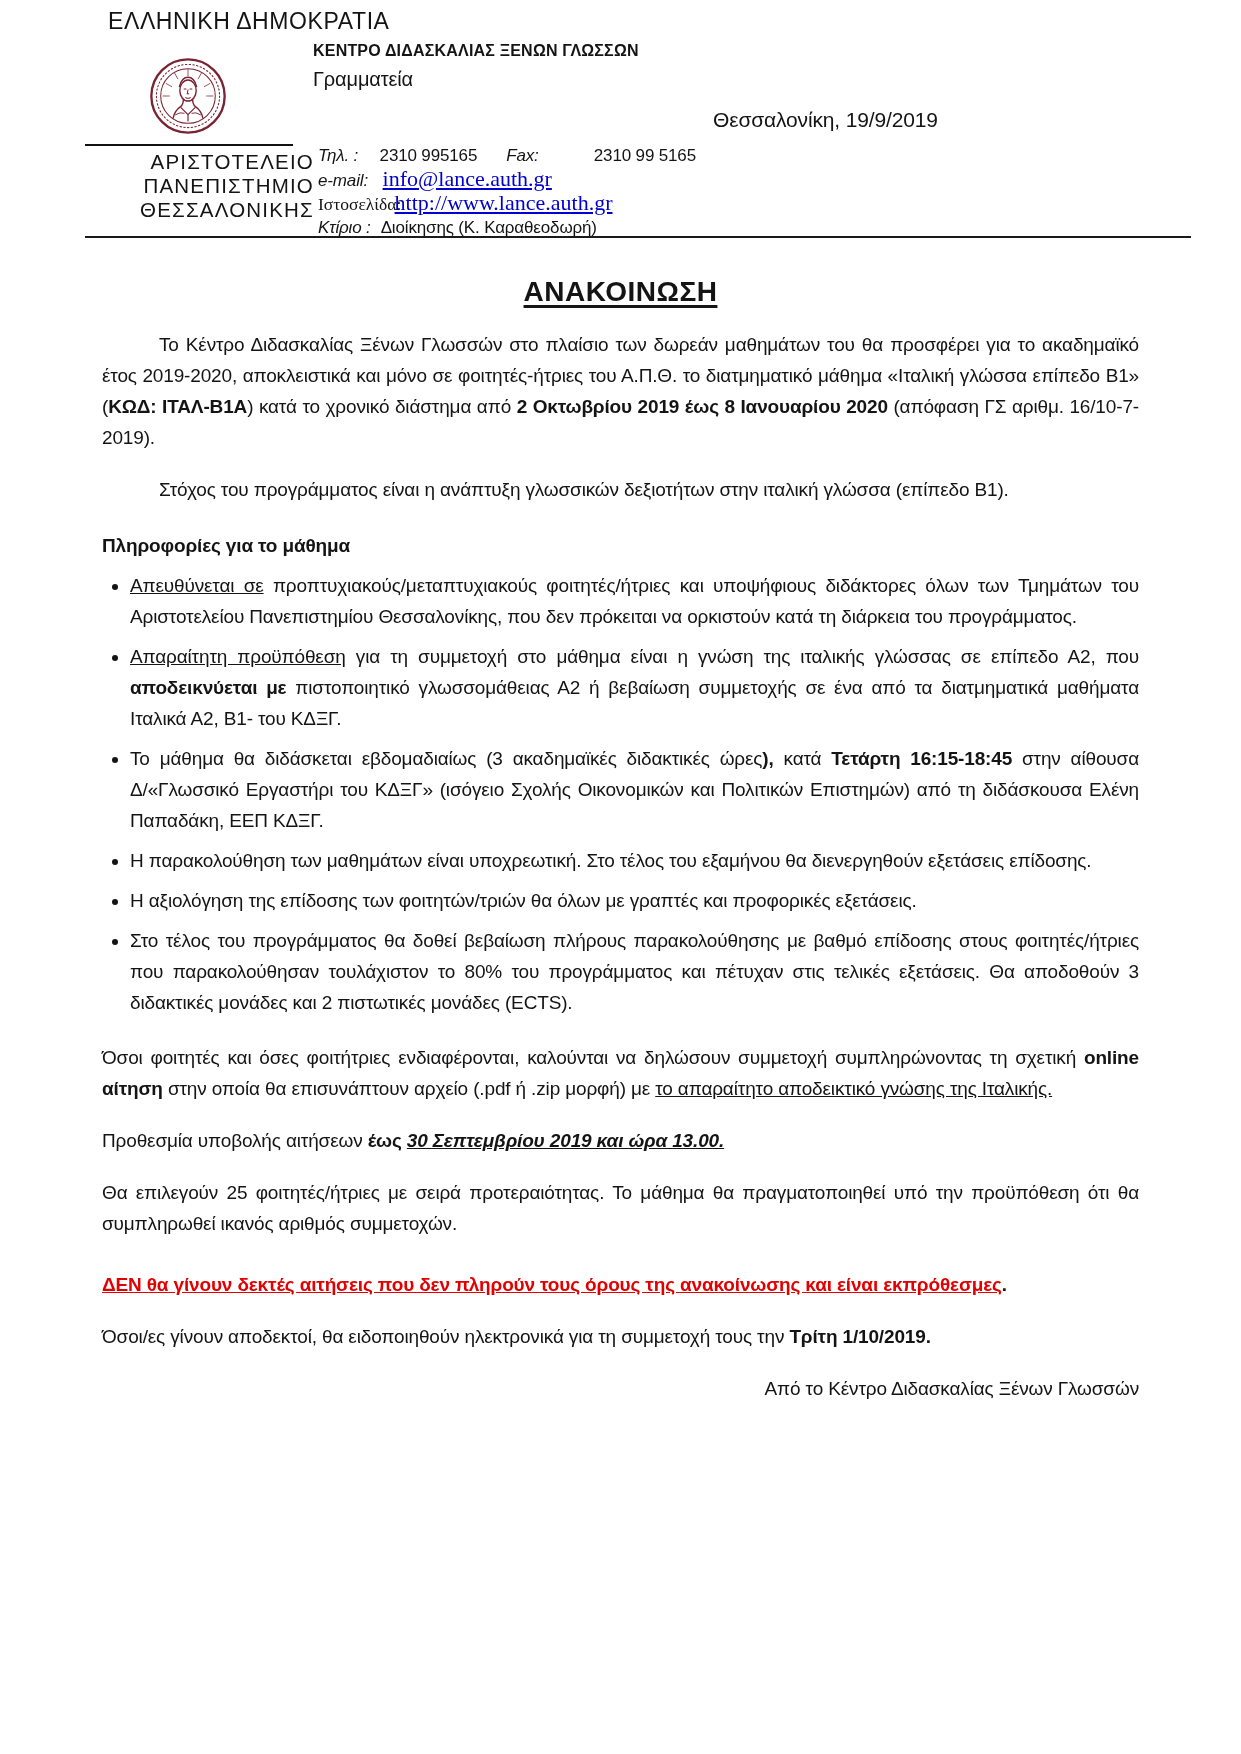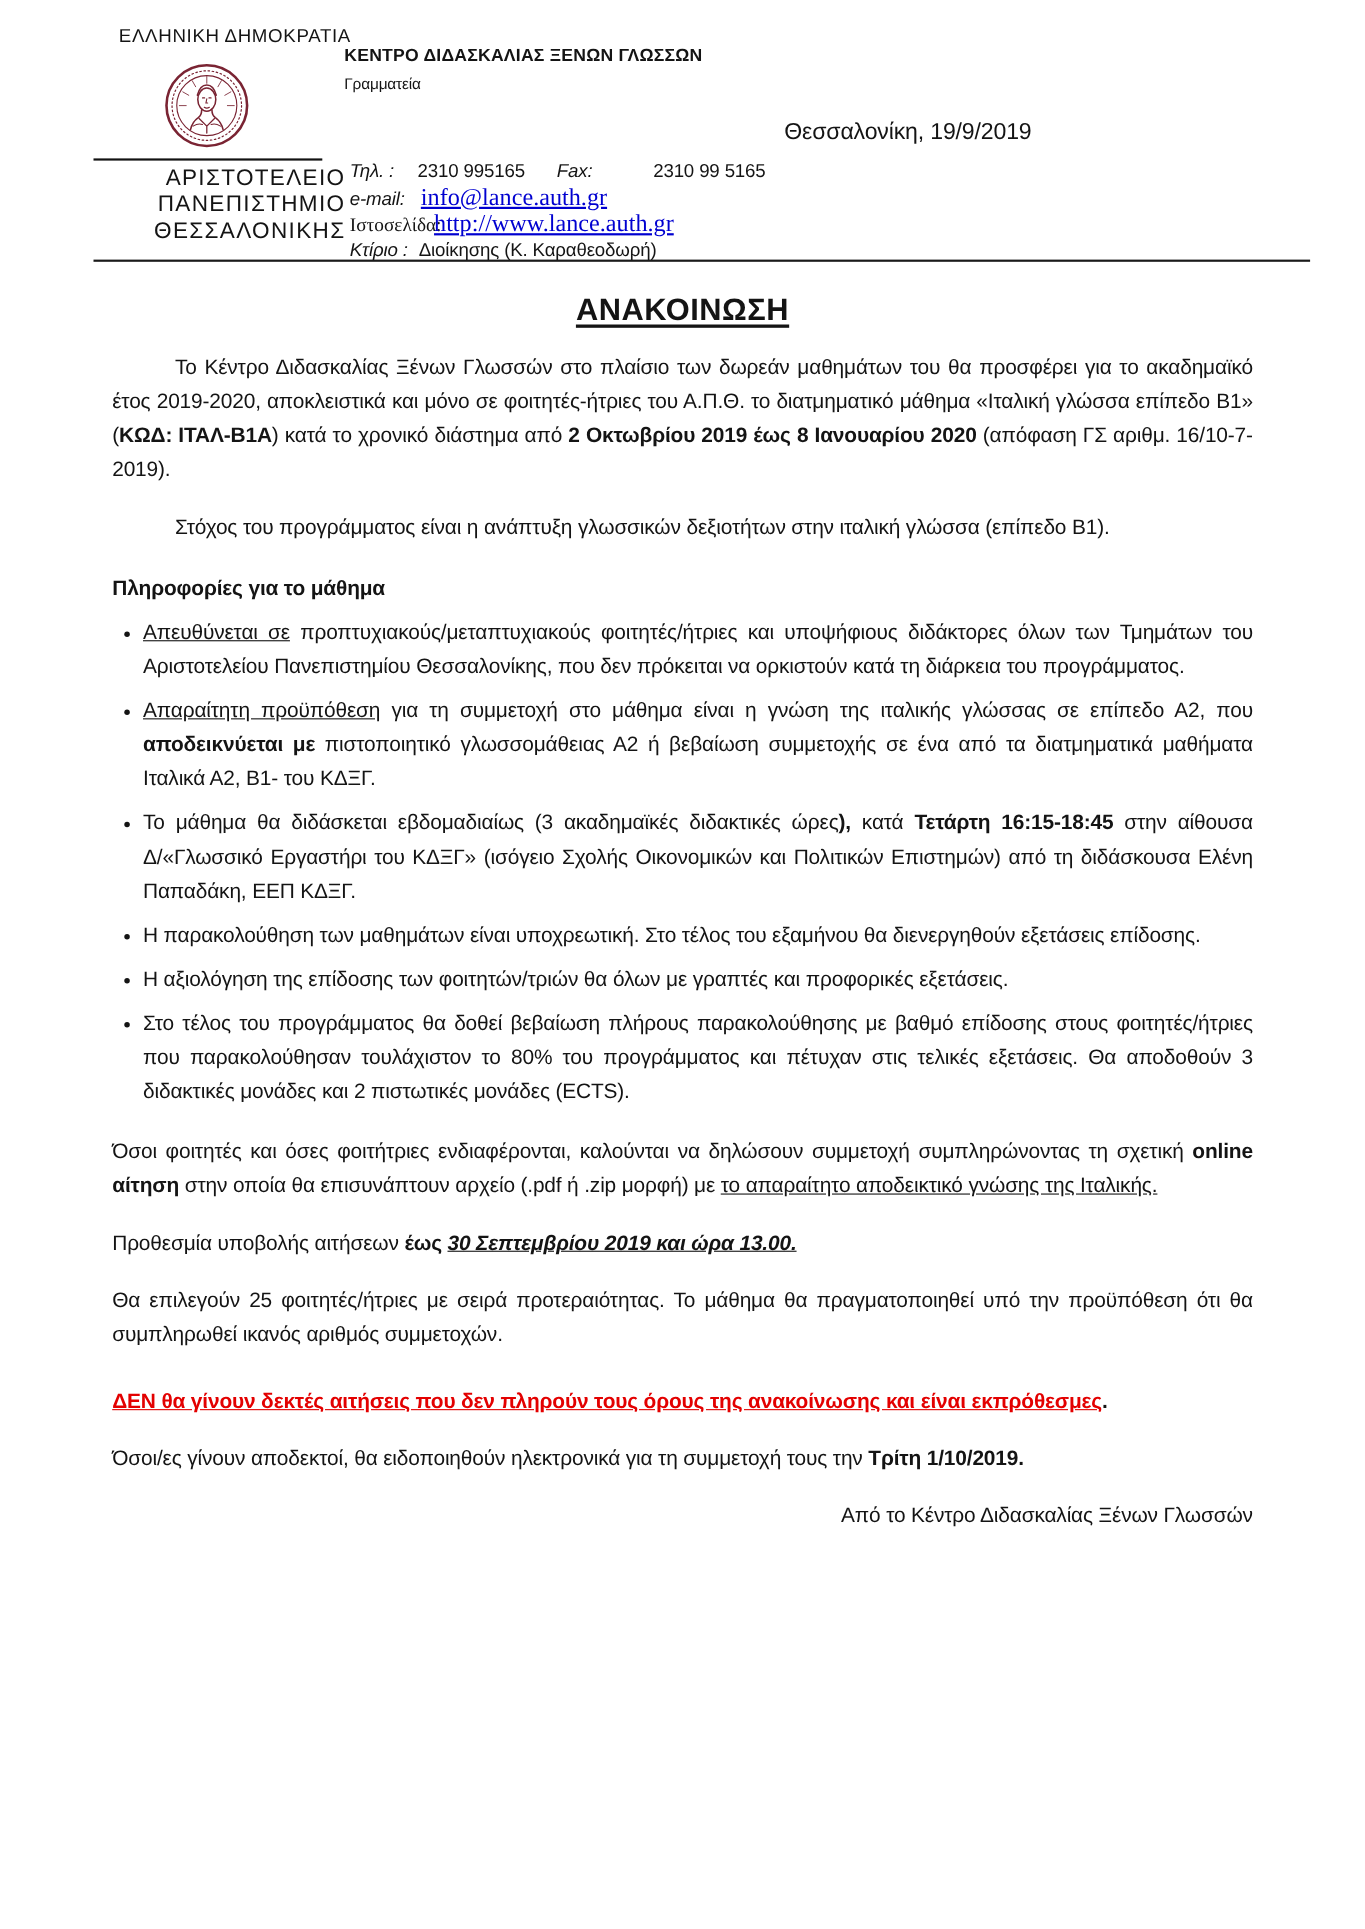--- a/index.html
+++ b/index.html
@@ -11,48 +11,48 @@
   *{box-sizing:border-box;}
   html,body{margin:0;padding:0;}
   body{
     width:1241px;height:1754px;position:relative;background:#ffffff;
     color:var(--ink);
     font-family:"Liberation Sans","DejaVu Sans",sans-serif;
     font-size:19px;letter-spacing:-0.15px;
   }
   
   .header{position:absolute;top:0;left:0;right:0;height:238px;}
-  .republic{position:absolute;left:108px;top:23px;font-size:17px;letter-spacing:0.6px;}
+  .republic{position:absolute;left:108px;top:8px;font-size:23px;letter-spacing:0.6px;}
   .seal{position:absolute;left:149px;top:54px;width:78px;height:84px;}
   .seal svg{width:100%;height:100%;}
   .seal-rule{position:absolute;left:85px;top:144px;width:208px;border-top:2px solid #121212;}
   .uni-name{position:absolute;left:64px;top:150px;width:250px;text-align:right;
     font-size:20.5px;line-height:24px;letter-spacing:1.2px;white-space:nowrap;}
   .dept{position:absolute;left:313px;top:42px;font-weight:700;font-size:16px;letter-spacing:0.2px;}
-  .office{position:absolute;left:313px;top:68px;font-size:14px;}
+  .office{position:absolute;left:313px;top:68px;font-size:20px;}
   .city-date{position:absolute;left:713px;top:108px;font-size:21px;}
   .contact{position:absolute;left:318px;top:145px;font-size:17px;line-height:22.5px;}
   .crow{white-space:nowrap;}
   .lab{display:inline-block;}
   .i{font-style:italic;}
   .b{font-weight:700;}
   .u{text-decoration:underline;}
   .red{color:var(--alert-red);}
   .w-phone{width:57px;}
   .w-email{width:60px;}
   .w-site{width:72px;}
   .w-bld{width:59px;}
   .val-phone{display:inline-block;width:122px;}
   .gap-fax{display:inline-block;width:46px;}
   .serif{font-family:"Liberation Serif","DejaVu Serif",serif;font-size:17.5px;letter-spacing:0;}
   a.link{color:var(--link-blue);text-decoration:underline;
     font-family:"Liberation Serif","DejaVu Serif",serif;font-size:22px;letter-spacing:0;}
   .header-rule{position:absolute;left:85px;width:1106px;top:236px;border-top:2.2px solid #1a1a1a;}
   
-  .doc{position:absolute;top:238px;left:0;right:0;padding:0 102px;}
+  .doc{position:absolute;top:238px;left:0;right:0;padding:10px 102px;}
   h1.title{text-align:center;font-size:28px;font-weight:700;margin:28px 0 20px;
     letter-spacing:0.5px;}
   h1.title span{text-decoration:underline;text-underline-offset:4px;text-decoration-thickness:2.5px;}
   .para{margin:21px 0;text-align:justify;line-height:31px;}
   .para.indent{text-indent:57px;}
   .para.right{text-align:right;}
   .para.gap-lg{}
   .para.gap-md{margin-top:30px;}
   .heading{font-size:19px;font-weight:700;margin:25px 0 2px;line-height:31px;}
   ul.bullets{margin:8px 0 24px;padding-left:28px;}

